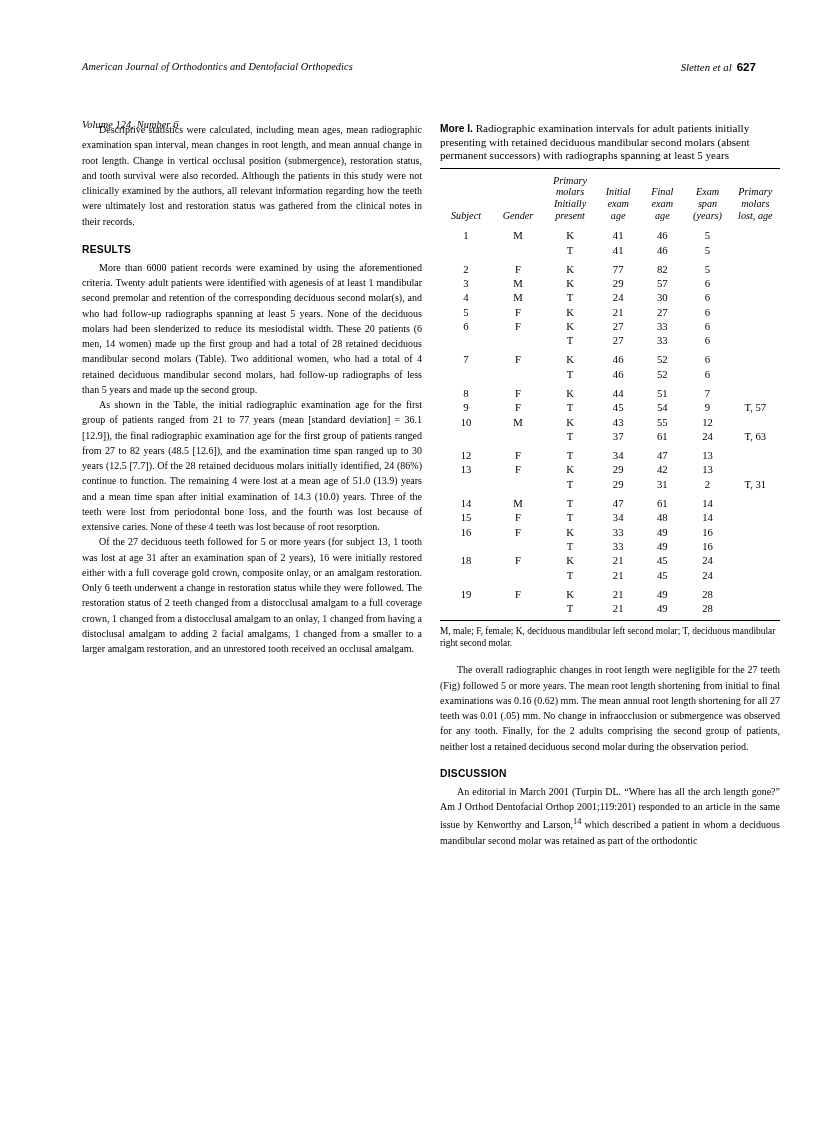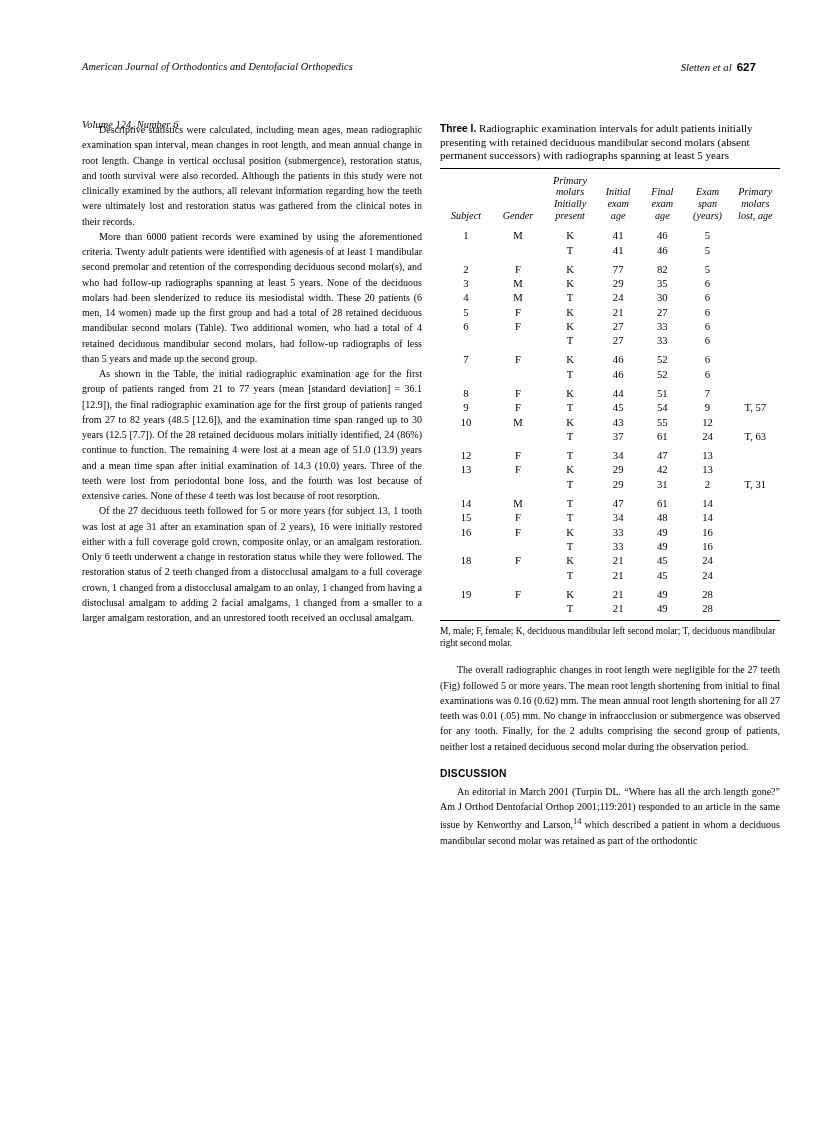--- a/index.html
+++ b/index.html
@@ -170,35 +170,36 @@
     </div>
     <div class="runhead-right">
       <span class="authors">Sletten et al</span><span class="pageno">627</span>
     </div>
   </div>
 
   <div class="col col-left">
 
     <p class="body">Descriptive statistics were calculated, including mean ages, mean radiographic examination span interval, mean changes in root length, and mean annual change in root length. Change in vertical occlusal position (submergence), restoration status, and tooth survival were also recorded. Although the patients in this study were not clinically examined by the authors, all relevant information regarding how the teeth were ultimately lost and restoration status was gathered from the clinical notes in their records.</p>
 
+    <h2 class="section">RESULTS</h2>
 
     <p class="body">More than 6000 patient records were examined by using the aforementioned criteria. Twenty adult patients were identified with agenesis of at least 1 mandibular second premolar and retention of the corresponding deciduous second molar(s), and who had follow-up radiographs spanning at least 5 years. None of the deciduous molars had been slenderized to reduce its mesiodistal width. These 20 patients (6 men, 14 women) made up the first group and had a total of 28 retained deciduous mandibular second molars (Table). Two additional women, who had a total of 4 retained deciduous mandibular second molars, had follow-up radiographs of less than 5 years and made up the second group.</p>
 
     <p class="body">As shown in the Table, the initial radiographic examination age for the first group of patients ranged from 21 to 77 years (mean [standard deviation] = 36.1 [12.9]), the final radiographic examination age for the first group of patients ranged from 27 to 82 years (48.5 [12.6]), and the examination time span ranged up to 30 years (12.5 [7.7]). Of the 28 retained deciduous molars initially identified, 24 (86%) continue to function. The remaining 4 were lost at a mean age of 51.0 (13.9) years and a mean time span after initial examination of 14.3 (10.0) years. Three of the teeth were lost from periodontal bone loss, and the fourth was lost because of extensive caries. None of these 4 teeth was lost because of root resorption.</p>
 
     <p class="body">Of the 27 deciduous teeth followed for 5 or more years (for subject 13, 1 tooth was lost at age 31 after an examination span of 2 years), 16 were initially restored either with a full coverage gold crown, composite onlay, or an amalgam restoration. Only 6 teeth underwent a change in restoration status while they were followed. The restoration status of 2 teeth changed from a distocclusal amalgam to a full coverage crown, 1 changed from a distocclusal amalgam to an onlay, 1 changed from having a distoclusal amalgam to adding 2 facial amalgams, 1 changed from a smaller to a larger amalgam restoration, and an unrestored tooth received an occlusal amalgam.</p>
 
   </div>
 
   <div class="col col-right">
 
     <div class="table-block">
 
       <p class="table-caption">
-        <span class="tl">Three I.</span>
+        <span class="tl">More I.</span>
         <span>Radiographic examination intervals for adult patients initially presenting with retained deciduous mandibular second molars (absent permanent successors) with radiographs spanning at least 5 years</span>
       </p>
 
       <div class="rule-thick"></div>
 
       <table class="data">
         <colgroup>
           <col class="c-subj">
             <col class="c-gen">
             <col class="c-mol">
@@ -269,21 +270,21 @@
               <td>77</td>
               <td>82</td>
               <td>5</td>
               <td></td>
             </tr>
             <tr>
               <td>3</td>
               <td>M</td>
               <td>K</td>
               <td>29</td>
-              <td>35</td>
+              <td>57</td>
               <td>6</td>
               <td></td>
             </tr>
             <tr>
               <td>4</td>
               <td>M</td>
               <td>T</td>
               <td>24</td>
               <td>30</td>
               <td>6</td>

